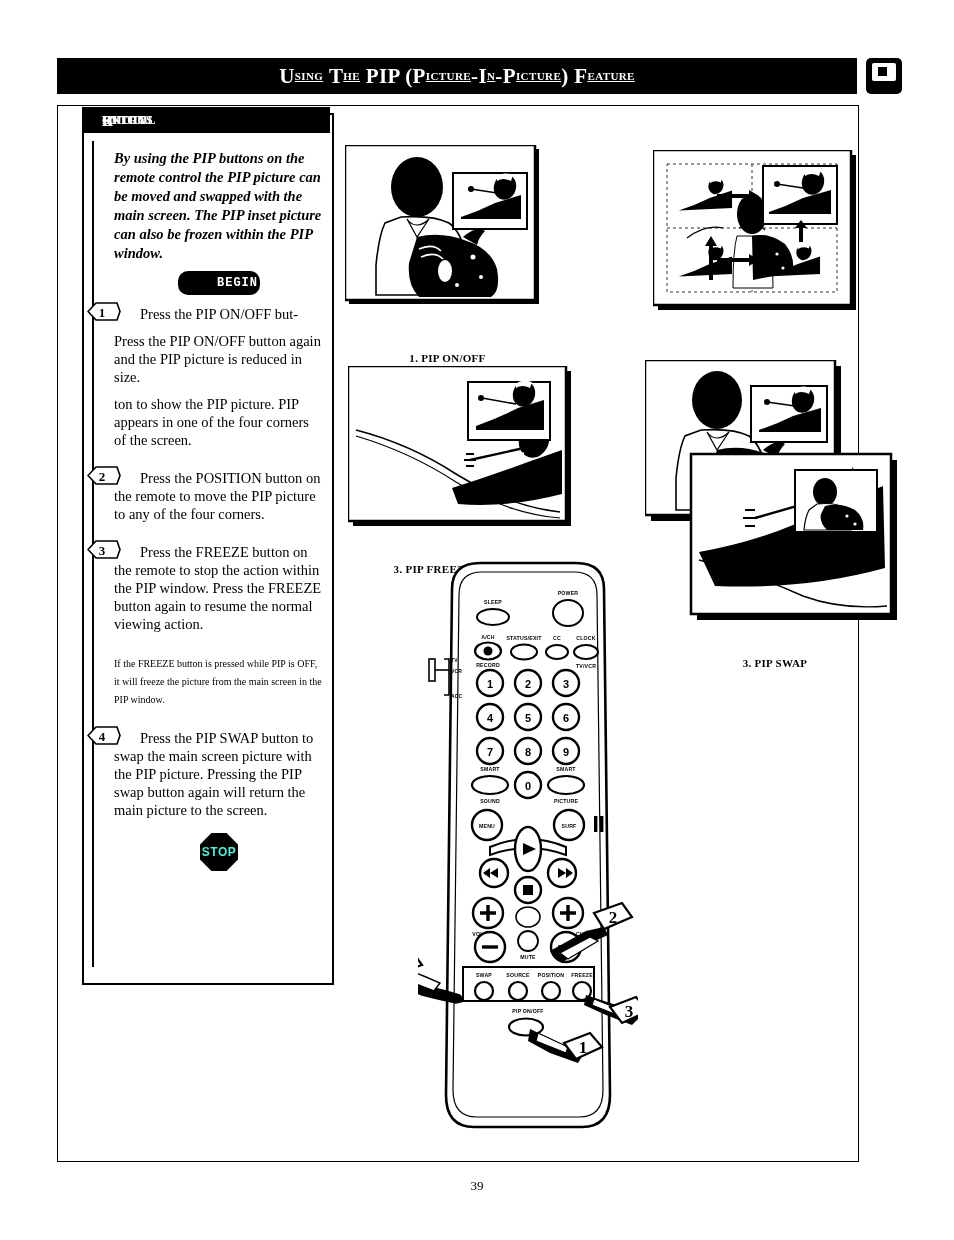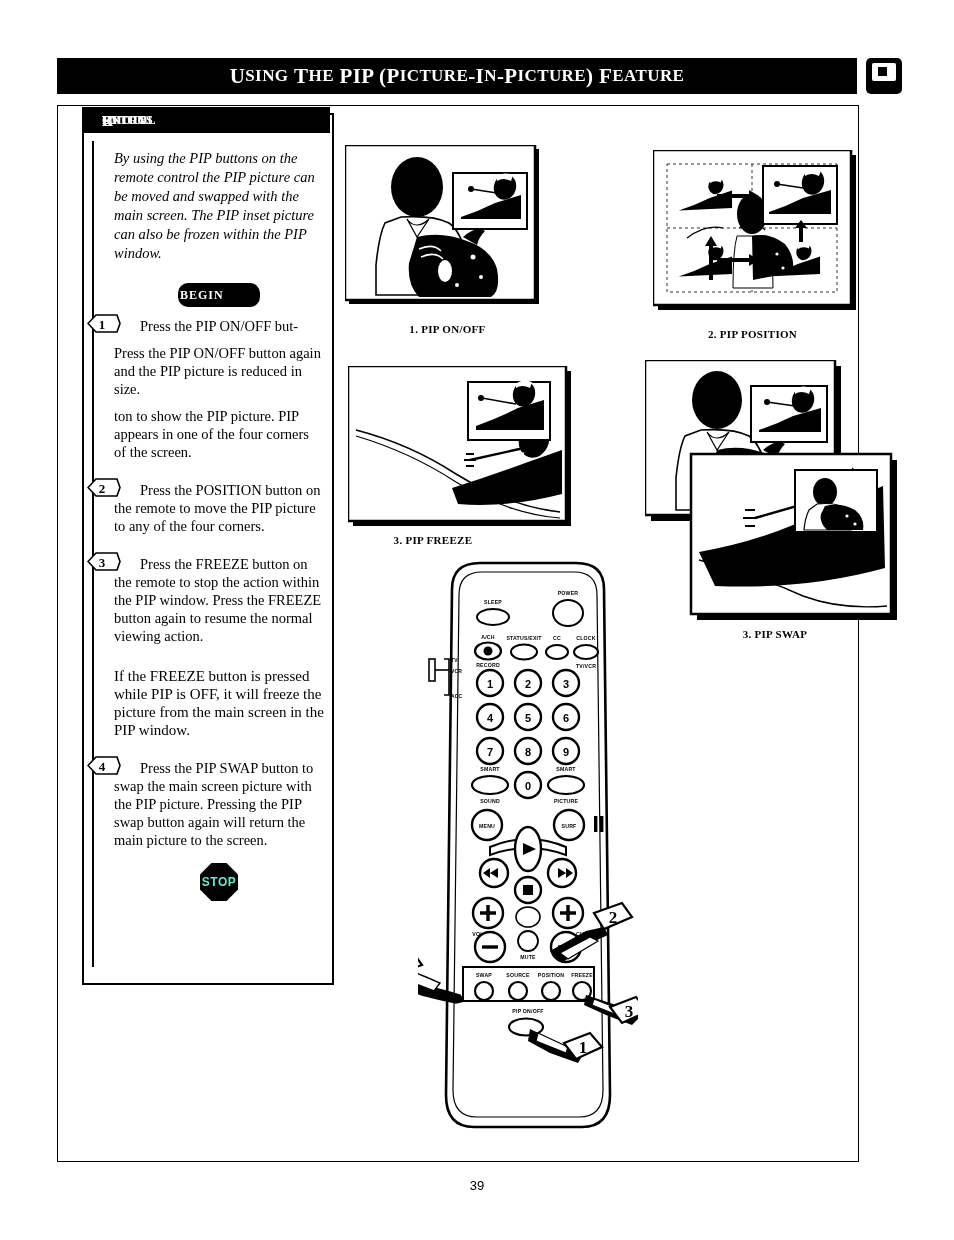--- a/index.html
+++ b/index.html
@@ -6,69 +6,69 @@
   body{width:954px;height:1240px;position:relative;font-family:"Liberation Serif",serif;color:#000;}
   .page{position:absolute;left:0;top:0;width:954px;height:1240px;overflow:hidden;}
 
   
   .titlebar{position:absolute;left:57px;top:58px;width:800px;height:36px;background:#000;}
   .titlebar .t{position:absolute;left:0;top:0;width:100%;height:100%;
     display:flex;align-items:center;justify-content:center;color:#fff;
     font-family:"Liberation Serif",serif;font-weight:700;font-size:21px;letter-spacing:.4px;
     white-space:nowrap;}
   .titlebar .t .big{font-size:21px;}
-  .titlebar .t .sc{font-size:17px;}
+  .titlebar .t .sc{font-size:11px;text-decoration:underline;}
   .tv-glyph{position:absolute;left:866px;top:58px;width:36px;height:36px;background:#000;border-radius:5px;}
   .tv-glyph .screen{position:absolute;left:6px;top:5px;width:24px;height:18px;background:#fff;border-radius:2px;}
   .tv-glyph .dot{position:absolute;left:12px;top:9px;width:9px;height:9px;background:#000;}
 
   
   .outerframe{position:absolute;left:57px;top:105px;width:800px;height:1055px;border:1px solid #000;}
 
   
   .sidebar{position:absolute;left:82px;top:113px;width:248px;height:868px;border:2px solid #000;background:#fff;}
   .sidebar-tab{position:absolute;left:82px;top:107px;width:248px;height:26px;background:#000;}
   .sidebar-tab span{position:absolute;left:10px;top:3px;color:#fff;font-family:"Liberation Serif",serif;
      font-weight:700;font-size:15px;letter-spacing:.3px;}
   .sidebar-tab .sc{font-size:12px;}
   .rule{position:absolute;left:90px;top:140px;width:2px;height:830px;background:#000;}
 
   .sb-inner{position:absolute;left:30px;top:34px;width:210px;}
-  .intro{font-style:italic;font-weight:400;font-size:14.5px;line-height:19px;margin:0 0 8px 0;}
-  .badge-begin{display:block;margin:20px auto 10px auto;width:78px;height:20px;border:2px solid #000;
-     border-radius:10px;background:#000;color:#fff;font-family:Liberation Serif, serif;
-     font-weight:700;font-size:12px;letter-spacing:1px;text-align:left;line-height:20px;}
+  .intro{font-style:italic;font-weight:700;font-size:14.5px;line-height:19px;margin:0 0 8px 0;}
+  .badge-begin{display:block;margin:8px auto 10px auto;width:78px;height:20px;border:2px solid #000;
+     border-radius:10px;background:#000;color:#fff;font-family:Liberation Mono, monospace;
+     font-weight:700;font-size:12px;letter-spacing:1px;text-align:right;line-height:20px;}
   .step{position:relative;margin:0 0 12px 0;}
   .step p{margin:0 0 9px 0;font-size:14.5px;line-height:18px;}
   .step p.first{text-indent:26px;}
   .diamond{position:absolute;left:-27px;top:-3px;width:34px;height:19px;}
   .diamond svg{display:block;}
-  .para{margin:0 0 9px 0;font-size:15px;line-height:18px;}
+  .para{margin:0 0 9px 0;font-size:10px;line-height:18px;}
   b{font-weight:400;}
   .stopwrap{text-align:center;margin-top:14px;}
   .stopsign{display:inline-block;width:38px;height:38px;background:#000;color:#5eead4;
      clip-path:polygon(30% 0,70% 0,100% 30%,100% 70%,70% 100%,30% 100%,0 70%,0 30%);
      font-family:"Liberation Sans",sans-serif;font-weight:700;font-size:12px;line-height:38px;text-align:center;
      letter-spacing:.5px;}
 
   
   .panel{position:absolute;}
   .cap{position:absolute;font-family:"Liberation Serif",serif;font-weight:700;font-size:11px;
-     letter-spacing:.3px;text-align:center;white-space:nowrap;}
+     letter-spacing:.3px;text-align:center;white-space:nowrap;margin-top:29px;}
   svg.art{display:block;}
 
   
   .remote{position:absolute;left:418px;top:555px;width:220px;height:600px;}
   .lbl{font-family:"Liberation Sans",sans-serif;font-weight:700;font-size:5.2px;fill:#000;text-anchor:middle;letter-spacing:.2px;}
   .lbl2{font-family:"Liberation Sans",sans-serif;font-weight:700;font-size:5px;fill:#000;letter-spacing:.2px;}
   .num{font-family:"Liberation Sans",sans-serif;font-weight:700;font-size:11px;fill:#000;text-anchor:middle;}
   .calloutnum{font-family:"Liberation Serif",serif;font-weight:700;font-size:17px;fill:#000;text-anchor:middle;}
 
   .pageno{position:absolute;left:0;top:1178px;width:954px;text-align:center;
-     font-family:Liberation Sans, sans-serif;font-size:13px;}
+     font-family:Liberation Serif, serif;font-size:13px;}
 </style>
 </head>
 <body>
 
 <div class="page">
 
   <div class="titlebar">
     <div class="t">
       <span class="big">U</span><span class="sc">SING</span>&nbsp;<span class="big">T</span><span class="sc">HE</span>&nbsp;<span class="big">PIP (P</span><span class="sc">ICTURE</span><span class="big">-I</span><span class="sc">N</span><span class="big">-P</span><span class="sc">ICTURE</span><span class="big">) F</span><span class="sc">EATURE</span>
     </div>

